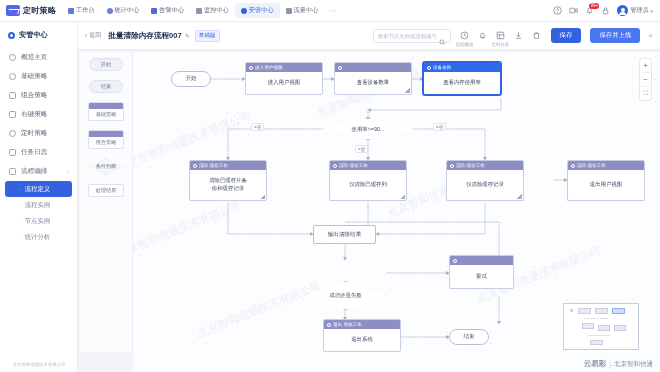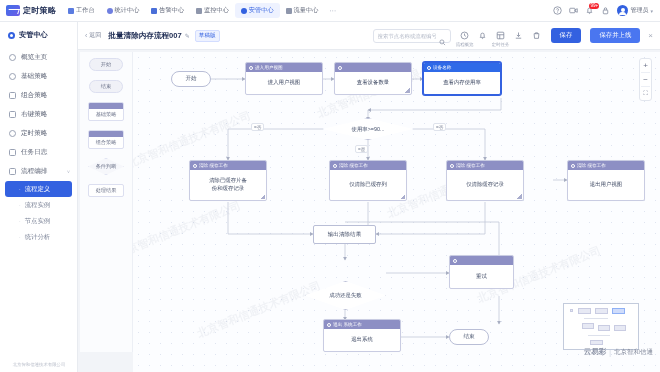--- a/index.html
+++ b/index.html
@@ -266,21 +266,21 @@
   .minimap {
     position: absolute; right: 21px; bottom: 22px; width: 76px; height: 47px;
     background: #fff; border: 1px solid #c3cbdc;
   }
   .mm-node { position: absolute; background: #e7e9f4; border: 0.5px solid #c9cce2; }
   .mm-node.blue { background: #cfdcfb; border-color: #8fb0f5; }
   .mm-line { position: absolute; background: #dde1ec; }
 
   
   .foot-wm {
-    position: absolute; right: 7px; bottom: 15px;
+    position: absolute; right: 7px; bottom: 3px;
     display: flex; align-items: center; gap: 3px;
     font-size: 6.5px; color: #7f8698;
   }
   .foot-wm .lg { color: #8c93a6; font-weight: bold; font-size: 7.5px; }
   .foot-wm .bar { color: #ced3de; }
 </style>
 </head>
 <body>
 
 <div class="topnav">

